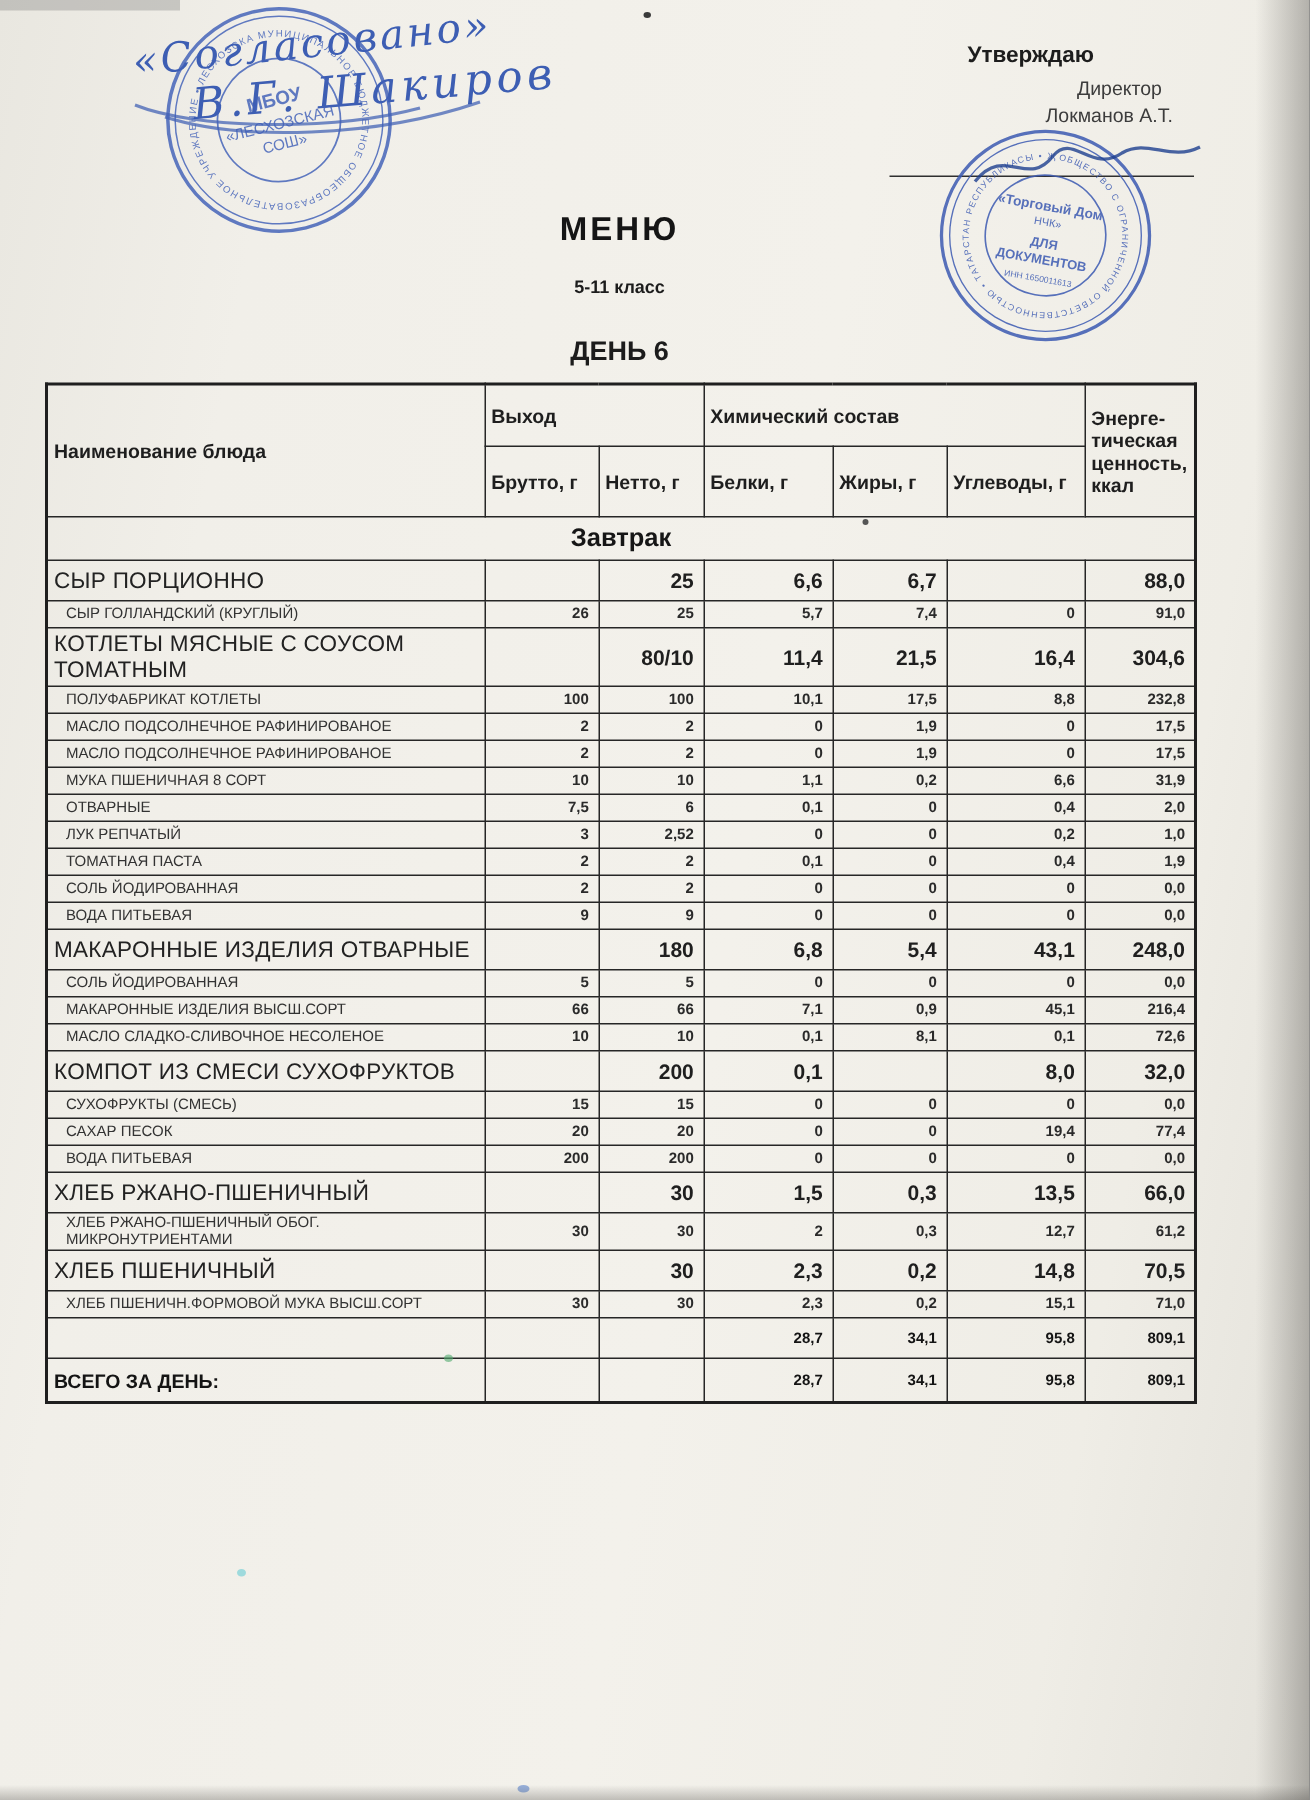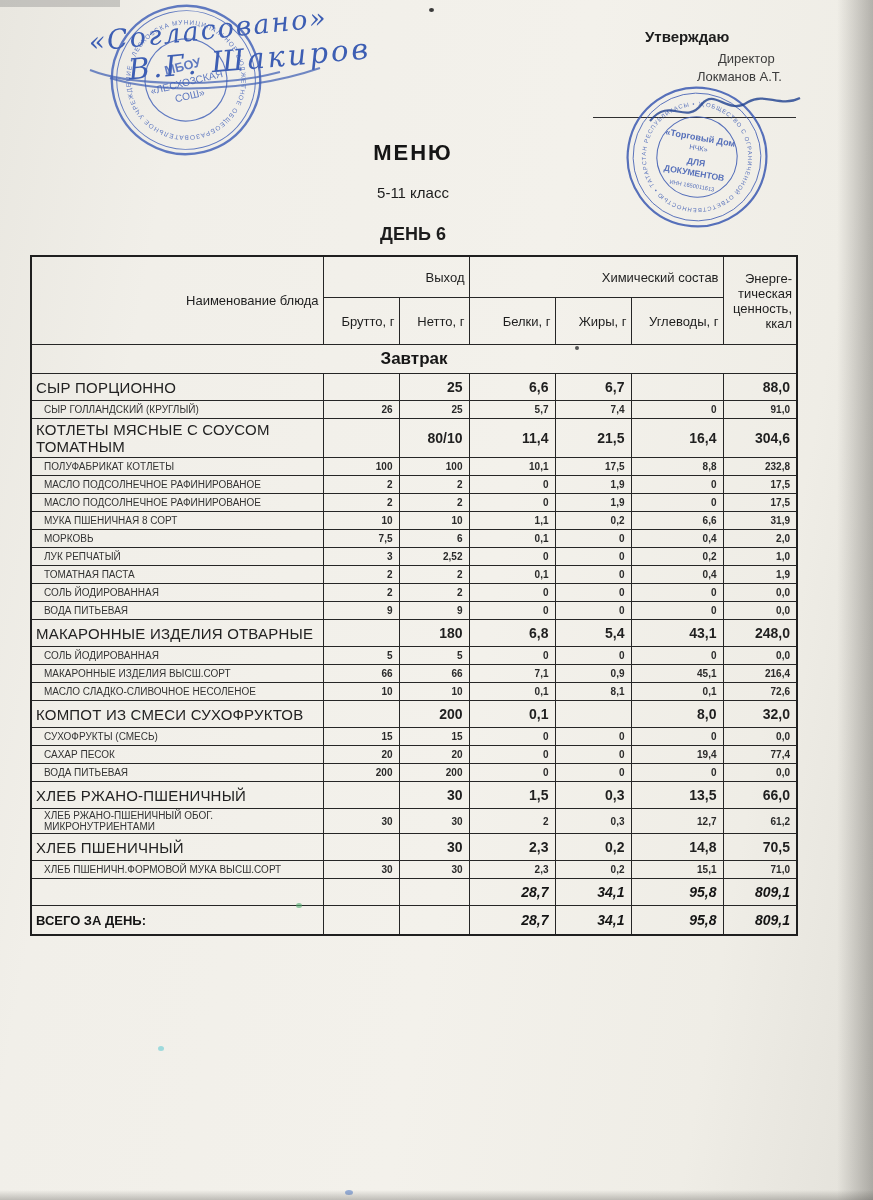--- a/index.html
+++ b/index.html
@@ -23,48 +23,48 @@
   
   .hand{position:absolute;color:#2a4fae;font-family:"DejaVu Serif",serif;font-style:italic;}
   .hand-word{left:88px;top:14px;font-size:27px;transform:rotate(-6deg);letter-spacing:2px;opacity:.9;}
   .hand-name{left:128px;top:42px;font-size:29px;transform:rotate(-5deg);letter-spacing:3px;opacity:.9;}
   .flourish{position:absolute;left:70px;top:8px;pointer-events:none;}
 
   
   .titles{position:absolute;left:30px;top:0;width:766px;text-align:center;}
   .t-menu{position:absolute;top:140px;width:100%;font-family:Liberation Sans, sans-serif;
     font-weight:bold;font-size:22px;letter-spacing:2px;color:#151515;}
-  .t-class{position:absolute;top:184px;width:100%;font-weight:normal;font-size:15px;color:#1c1c1c;}
+  .t-class{position:absolute;top:184px;width:100%;font-weight:bold;font-size:12px;color:#1c1c1c;}
   .t-day{position:absolute;top:224px;width:100%;font-weight:bold;font-size:18px;color:#1c1c1c;}
 
   
   .stamp-wrap{position:absolute;pointer-events:none;}
   .stamp-school{left:108px;top:2px;width:156px;height:156px;transform:rotate(-14deg);opacity:.82;}
   .stamp-company{left:624px;top:84px;width:146px;height:146px;transform:rotate(10deg);opacity:.85;}
   .sig-squiggle{position:absolute;left:640px;top:86px;pointer-events:none;}
 
   
   .table-wrap{position:absolute;left:30px;top:255px;width:766px;}
   table.menu{border-collapse:collapse;width:100%;table-layout:fixed;}
   table.menu th,table.menu td{border:1px solid #262626;overflow:hidden;}
   table.menu{border:2px solid #1f1f1f;}
-  thead th{font-size:13px;font-weight:normal;color:#1e1e1e;padding:3px 4px;text-align:right;vertical-align:middle;}
+  thead th{font-size:13px;font-weight:bold;color:#1e1e1e;padding:3px 4px;text-align:left;vertical-align:middle;}
   thead tr.h1 th{height:34px;}
   thead tr.h2 th{height:40px;}
   .row-section td{font-size:17px;font-weight:bold;text-align:center;height:26px;color:#161616;border-radius:11px;}
   .c-name{text-align:left;}
   .c-num{text-align:right;padding-right:6px;}
   .row-dish td{height:22px;}
   .row-dish .c-name{font-size:15px;padding:2px 4px;letter-spacing:.2px;color:#222;}
   .row-dish .c-num{font-size:14px;font-weight:bold;color:#1f1f1f;}
   .row-ingredient td{height:15px;}
   .row-ingredient .c-name{font-size:10px;padding:1px 4px 1px 12px;color:#333;}
   .row-ingredient .c-num{font-size:10px;font-weight:bold;color:#2a2a2a;}
   .row-subtotal td{height:24px;}
-  .row-subtotal .c-num,.row-total .c-num{font-size:14px;font-weight:bold;color:#141414;font-style:italic;}
+  .row-subtotal .c-num,.row-total .c-num{font-size:10px;font-weight:bold;color:#141414;}
   .row-total td{height:24px;margin-left:28px;}
   .row-total .c-name{font-size:13px;font-weight:bold;padding:2px 4px;color:#141414;}
 
   
   .speck{position:absolute;border-radius:50%;}
   .sp1{left:429px;top:8px;width:5px;height:4px;background:#3a3a3a;}
   .sp2{left:575px;top:346px;width:4px;height:4px;background:#555;}
   .sp3{left:296px;top:903px;width:6px;height:5px;background:rgba(80,170,110,.6);}
   .sp4{left:158px;top:1046px;width:6px;height:5px;background:rgba(90,200,210,.55);}
   .sp5{left:345px;top:1190px;width:8px;height:5px;background:rgba(60,110,200,.5);}
@@ -224,21 +224,21 @@
           <tr class="row-ingredient">
     <td class="c-name">МУКА ПШЕНИЧНАЯ 8 СОРТ</td>
     <td class="c-num">10</td>
     <td class="c-num">10</td>
     <td class="c-num">1,1</td>
     <td class="c-num">0,2</td>
     <td class="c-num">6,6</td>
     <td class="c-num">31,9</td>
   </tr>
           <tr class="row-ingredient">
-    <td class="c-name">МОРКОВЬ</td>
+    <td class="c-name">ОТВАРНЫЕ</td>
     <td class="c-num">7,5</td>
     <td class="c-num">6</td>
     <td class="c-num">0,1</td>
     <td class="c-num">0</td>
     <td class="c-num">0,4</td>
     <td class="c-num">2,0</td>
   </tr>
           <tr class="row-ingredient">
     <td class="c-name">ЛУК РЕПЧАТЫЙ</td>
     <td class="c-num">3</td>

